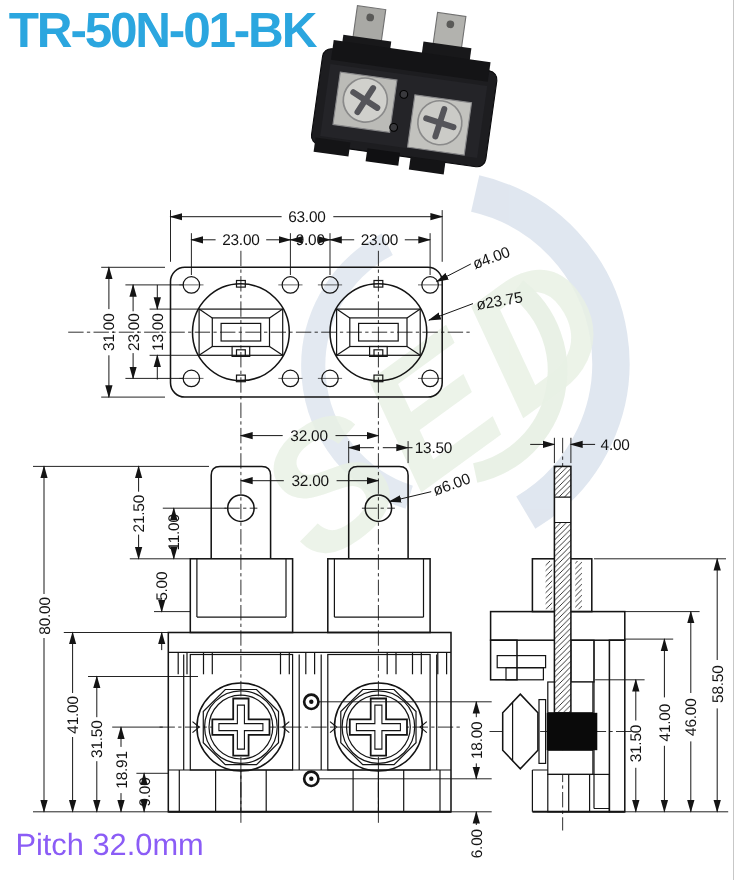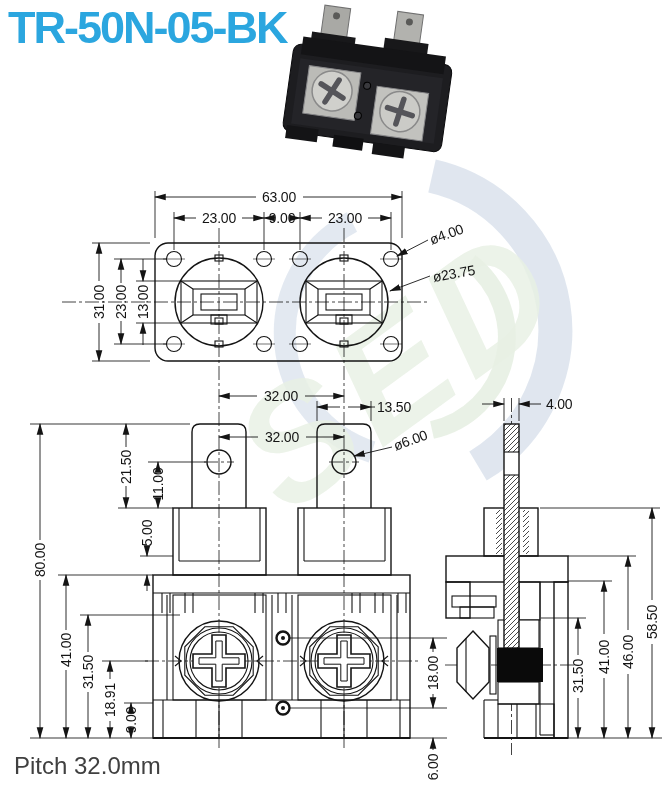--- a/index.html
+++ b/index.html
@@ -1,33 +1,33 @@
 <!DOCTYPE html>
 <html><head>
 <meta charset="utf-8">
 <style>
   html,body{margin:0;padding:0;background:#888;}
   .page{position:relative;width:667px;height:800px;background:#ffffff;overflow:hidden;
         font-family:"Liberation Sans",sans-serif;}
   .title{position:absolute;left:8px;top:2px;font-size:45px;font-weight:bold;
          letter-spacing:-2px;color:#2BA6DF;white-space:nowrap;}
-  .footer{position:absolute;left:14px;top:752px;font-size:24px;color:#404040;white-space:nowrap;}
+  .footer{position:absolute;left:14px;top:752px;font-size:28px;color:#8b5cf6;white-space:nowrap;}
   svg{position:absolute;left:0;top:0;}
   .obj{stroke:#141414;stroke-width:1.4;fill:none;}
   .obj2{stroke:#141414;stroke-width:1.1;fill:none;}
   .dimline{stroke:#141414;stroke-width:0.9;fill:none;}
   .ext{stroke:#141414;stroke-width:0.85;fill:none;}
   .cl{stroke:#141414;stroke-width:0.8;fill:none;stroke-dasharray:14 3 3 3;}
   .dim{font:14px "Liberation Sans",sans-serif;fill:#141414;letter-spacing:-0.2px;}
 </style>
 </head>
 <body>
 
 <div class="page">
-  <div class="title">TR-50N-05-BK</div>
+  <div class="title">TR-50N-01-BK</div>
 
   <svg width="667" height="800" viewBox="0 0 667 800">
     <defs>
       <marker id="ar" viewBox="0 0 12 8" refX="11" refY="4" markerWidth="13" markerHeight="9" orient="auto">
         <path d="M0 0.6 L12 4 L0 7.4 Z" fill="#141414"></path>
       </marker>
       <pattern id="hx" width="7" height="7" patternUnits="userSpaceOnUse">
         <path d="M0 7 L7 0 M0 0 L7 7" stroke="#2a2a2a" stroke-width="0.6"></path>
       </pattern>
       <pattern id="hd" width="5" height="5" patternUnits="userSpaceOnUse">

